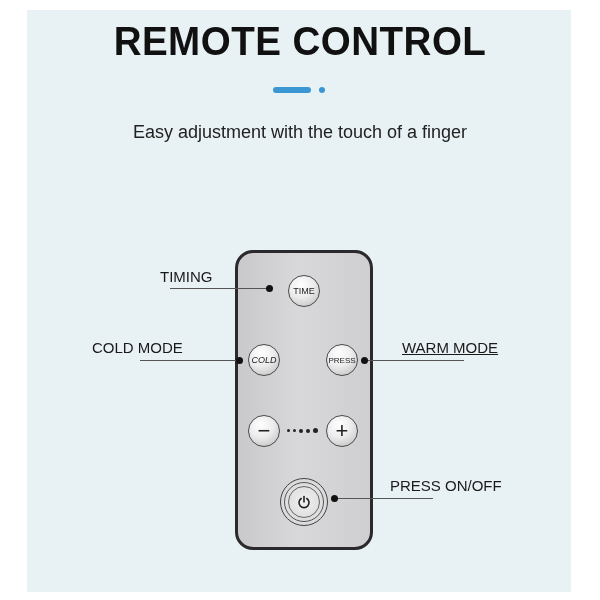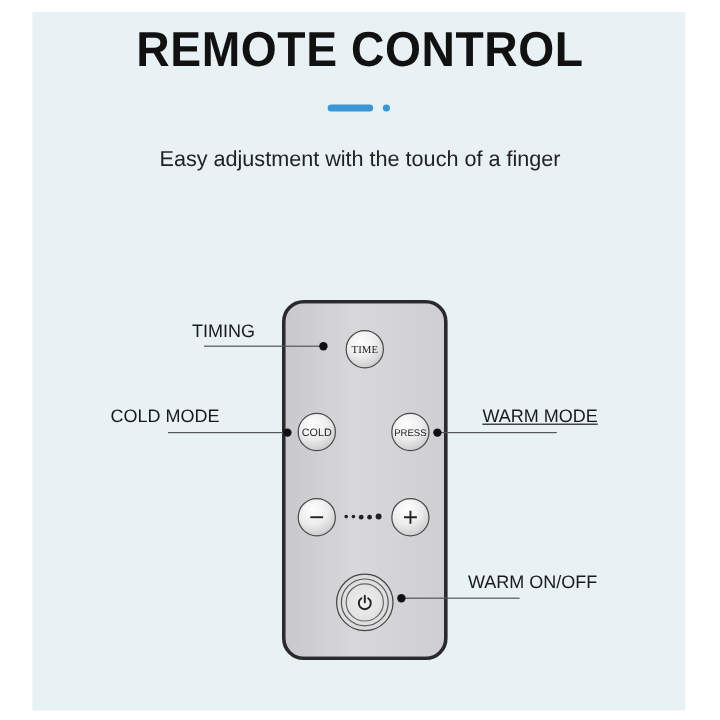--- a/index.html
+++ b/index.html
@@ -11,22 +11,22 @@
   .dash { position:absolute; left:273px; top:87px; width:38px; height:6px; border-radius:3px; background:#3a97d4; }
   .dot { position:absolute; left:319px; top:87px; width:6px; height:6px; border-radius:50%; background:#3a97d4; }
   .subtitle { position:absolute; left:0; width:600px; top:122px; text-align:center; font-size:18px; color:#222; }
 
   .remote { position:absolute; left:235px; top:250px; width:138px; height:300px; box-sizing:border-box;
             border:3px solid #2a2a2c; border-radius:18px;
             background:linear-gradient(90deg,#c9c8cb 0%,#d8d7da 45%,#cfced1 100%); }
   .btn { position:absolute; border-radius:50%; box-sizing:border-box; border:1.5px solid #4a4a4a;
          background:radial-gradient(circle at 40% 30%,#ffffff 0%,#ececec 45%,#b9b9bb 100%);
          display:flex; align-items:center; justify-content:center; font-size:8px; color:#222; }
-  .b-time { left:288px; top:275px; width:32px; height:32px; font-size:9px;font-family:Liberation Serif, serif; }
-  .b-cold { left:248px; top:344px; width:32px; height:32px; font-size:9px; }
+  .b-time { left:288px; top:275px; width:32px; height:32px; font-size:9px; }
+  .b-cold { left:248px; top:344px; width:32px; height:32px; font-size:9px;font-style:italic; }
   .b-warm { left:326px; top:344px; width:32px; height:32px; font-size:8px; }
   .b-minus { left:248px; top:415px; width:32px; height:32px; font-size:22px; }
   .b-plus { left:326px; top:415px; width:32px; height:32px; font-size:22px; }
   .b-power { left:280px; top:478px; width:48px; height:48px; border:1.5px solid #444;
              background:radial-gradient(circle,#f0f0f0 0%,#d0d0d2 100%); }
   .ring { position:absolute; border-radius:50%; border:1.5px solid #555; box-sizing:border-box; }
   .levels { position:absolute; left:287px; top:428px; display:flex; gap:3px; align-items:center; }
   .levels span { display:block; border-radius:50%; background:#222; }
 
   .label { position:absolute; font-size:15px; color:#1a1a1a; }
@@ -73,15 +73,15 @@
 <div class="pin" style="left:266px;top:285px;"></div>
 
 <div class="label" style="left:92px;top:339px;">COLD MODE</div>
 <div class="line" style="left:140px;top:360px;width:100px;"></div>
 <div class="pin" style="left:236px;top:357px;"></div>
 
 <div class="label" style="left:402px;top:339px;text-decoration:underline;">WARM MODE</div>
 <div class="line" style="left:366px;top:360px;width:98px;"></div>
 <div class="pin" style="left:361px;top:357px;"></div>
 
-<div class="label" style="left:390px;top:477px;">WARM ON/OFF</div>
+<div class="label" style="left:390px;top:477px;">PRESS ON/OFF</div>
 <div class="line" style="left:336px;top:498px;width:97px;"></div>
 <div class="pin" style="left:331px;top:495px;"></div>
 
 </body></html>

